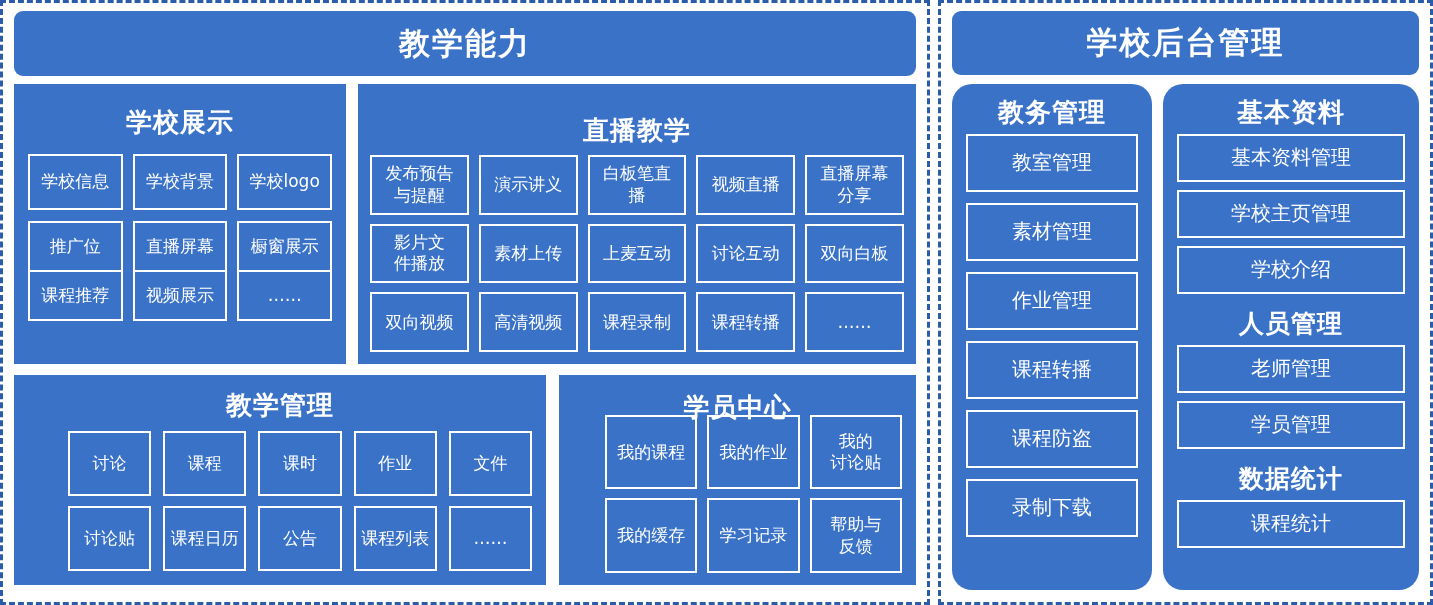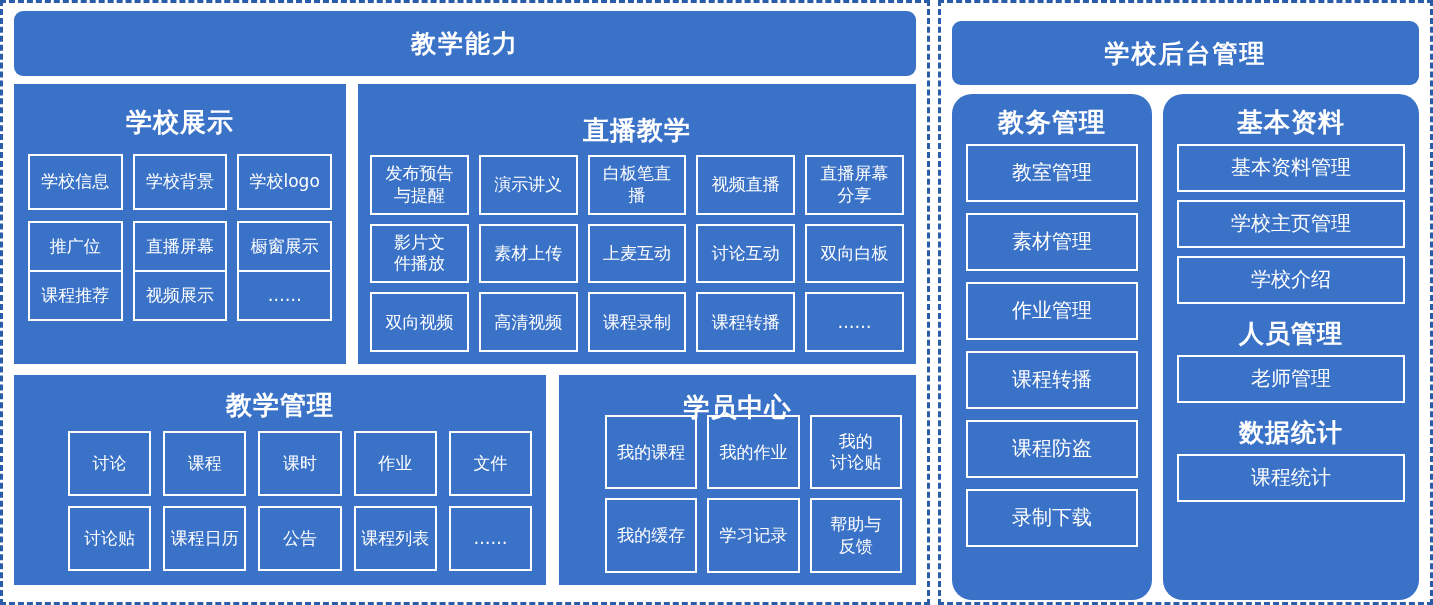--- a/index.html
+++ b/index.html
@@ -29,29 +29,29 @@
   }
   .panel-left {
     width: 930px;
     height: 605px;
     padding: 8px 11px 9px 11px;
   }
   .panel-right {
     width: 495px;
     height: 605px;
     margin-left: 8px;
-    padding: 18px 11px 9px 11px;
+    padding: 8px 11px 9px 11px;
   }
 
   
   .hdr {
     background: #3a72c8;
     border-radius: 9px;
     color: #ffffff;
-    font-size: 25px;
+    font-size: 31px;
     font-weight: bold;
     letter-spacing: 2px;
     display: flex;
     align-items: center;
     justify-content: center;
     box-sizing: border-box;
   }
   .hdr-left { height: 65px; }
   .hdr-right { height: 64px; }
 
@@ -336,20 +336,21 @@
         <div class="card-title">基本资料</div>
         <div class="grp">
           <div class="cell">基本资料管理</div>
           <div class="cell">学校主页管理</div>
           <div class="cell">学校介绍</div>
         </div>
 
         <div class="sub-title">人员管理</div>
         <div class="grp">
           <div class="cell">老师管理</div>
+          <div class="cell">学员管理</div>
         </div>
 
         <div class="sub-title">数据统计</div>
         <div class="grp">
           <div class="cell">课程统计</div>
         </div>
       </div>
 
     </div>
   </div>

